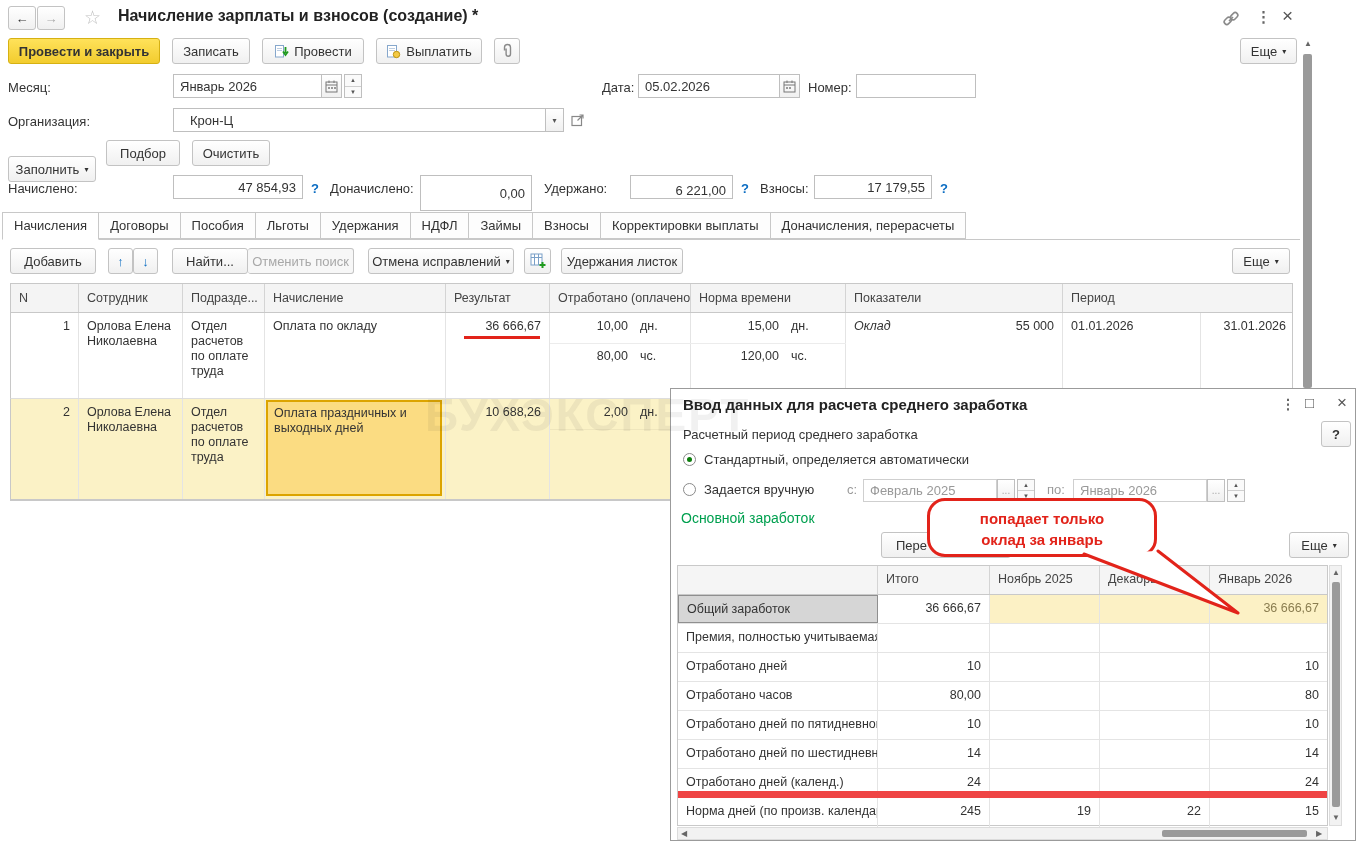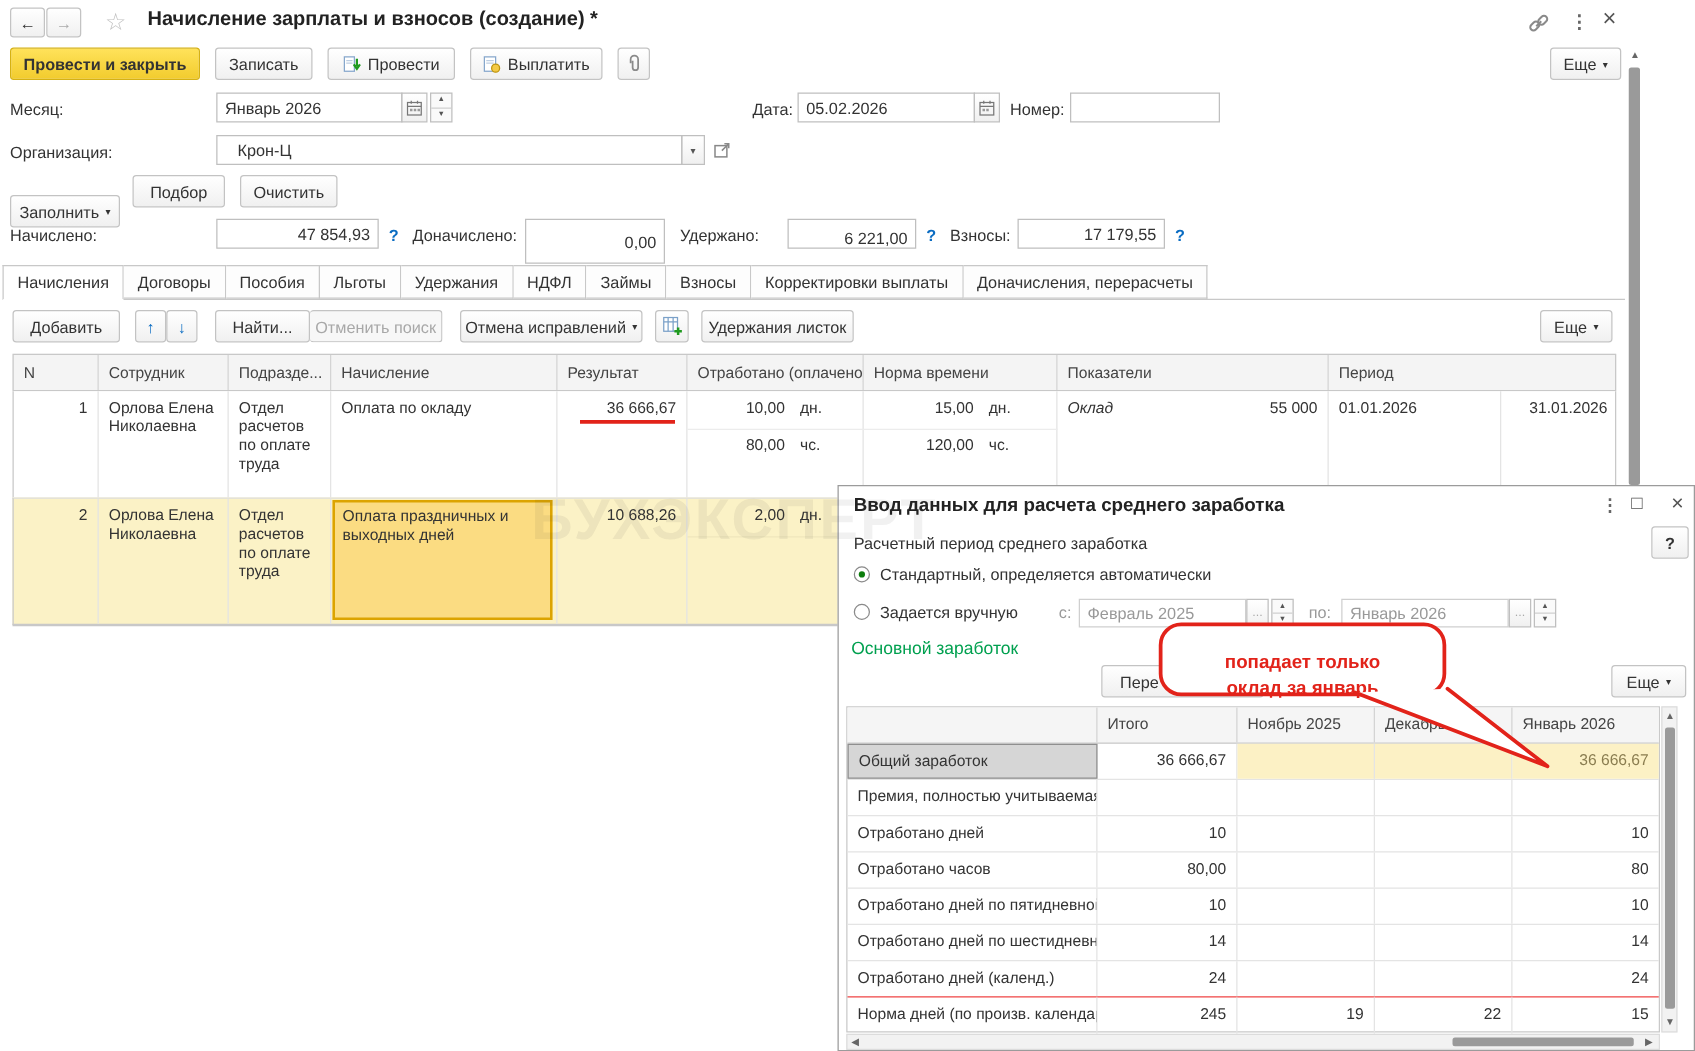--- a/index.html
+++ b/index.html
@@ -397,21 +397,21 @@
       </div>
 
       <div class="abs" style="left:0;top:174px;width:649px;height:29px;border-bottom:1px solid #e4e4e4;">
         <div class="dlgcell" style="left:0;width:200px;">Отработано дней по шестидневно...</div>
         <div class="dlgcell num-r" style="left:200px;width:112px;">14</div>
         <div class="dlgcell" style="left:312px;width:110px;"></div>
         <div class="dlgcell" style="left:422px;width:110px;"></div>
         <div class="dlgcell num-r" style="left:532px;width:117px;border-right:none;">14</div>
       </div>
 
-      <div class="abs" style="left:0;top:203px;width:649px;height:29px;border-bottom:1px solid #ef4444;">
+      <div class="abs" style="left:0;top:203px;width:649px;height:29px;border-bottom:7px solid #ef4444;">
         <div class="dlgcell" style="left:0;width:200px;">Отработано дней (календ.)</div>
         <div class="dlgcell num-r" style="left:200px;width:112px;">24</div>
         <div class="dlgcell" style="left:312px;width:110px;"></div>
         <div class="dlgcell" style="left:422px;width:110px;"></div>
         <div class="dlgcell num-r" style="left:532px;width:117px;border-right:none;">24</div>
       </div>
 
       <div class="abs" style="left:0;top:232px;width:649px;height:29px;">
         <div class="dlgcell" style="left:0;width:200px;">Норма дней (по произв. календар...</div>
         <div class="dlgcell num-r" style="left:200px;width:112px;">245</div>
@@ -427,21 +427,21 @@
       <div class="sb-arrow" style="left:2px;top:248px;">▼</div>
     </div>
 
     <div class="abs" style="left:6px;top:438px;width:651px;height:13px;background:#f2f2f2;border:1px solid #dcdcdc;">
       <div class="sb-arrow" style="left:3px;top:2px;">◀</div>
       <div class="sb-thumb" style="left:484px;top:2px;width:145px;height:7px;"></div>
       <div class="sb-arrow" style="left:638px;top:2px;">▶</div>
     </div>
   </div>
 
-  <div class="abs" style="left:927px;top:498px;width:230px;height:59px;background:#fff;border:3px solid #e2231a;border-radius:18px;z-index:60;text-align:center;padding-top:18px;font-size:15px;font-weight:bold;color:#e2231a;line-height:21px;">
+  <div class="abs" style="left:927px;top:498px;width:230px;height:59px;background:#fff;border:3px solid #e2231a;border-radius:18px;z-index:60;text-align:center;padding-top:7px;font-size:15px;font-weight:bold;color:#e2231a;line-height:21px;">
     <div>попадает только</div>
     <div>оклад за январь</div>
   </div>
   <div class="abs" style="left:1068px;top:549px;z-index:61;">
     <svg width="180" height="72" viewBox="0 0 180 72">
       <polygon points="16,5 90,2 170,64" fill="#ffffff"></polygon>
       <path d="M16 5 L170 64 M90 2 L170 64" stroke="#e2231a" stroke-width="3" fill="none" stroke-linecap="round"></path>
     </svg>
   </div>
 

